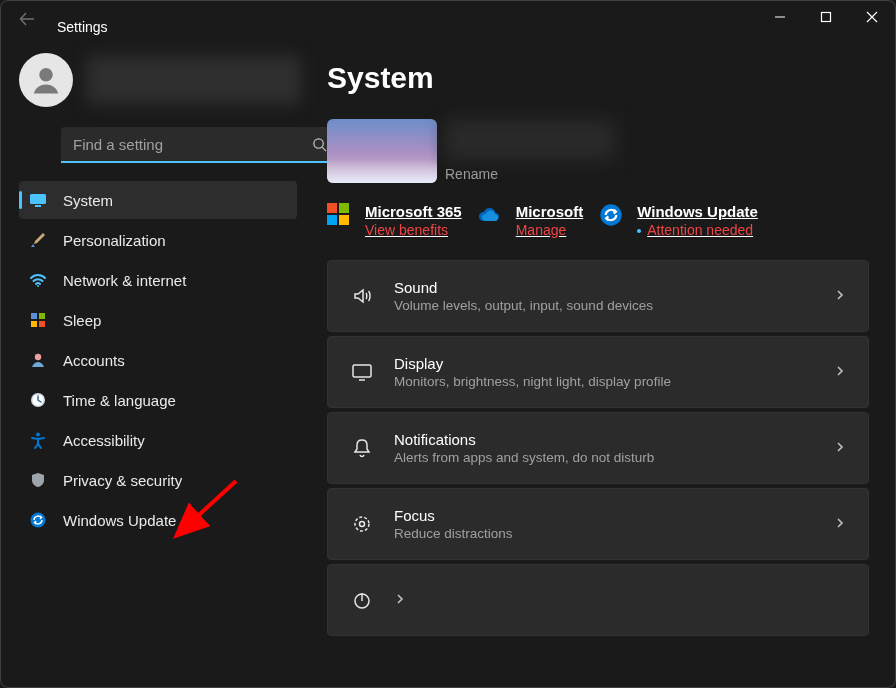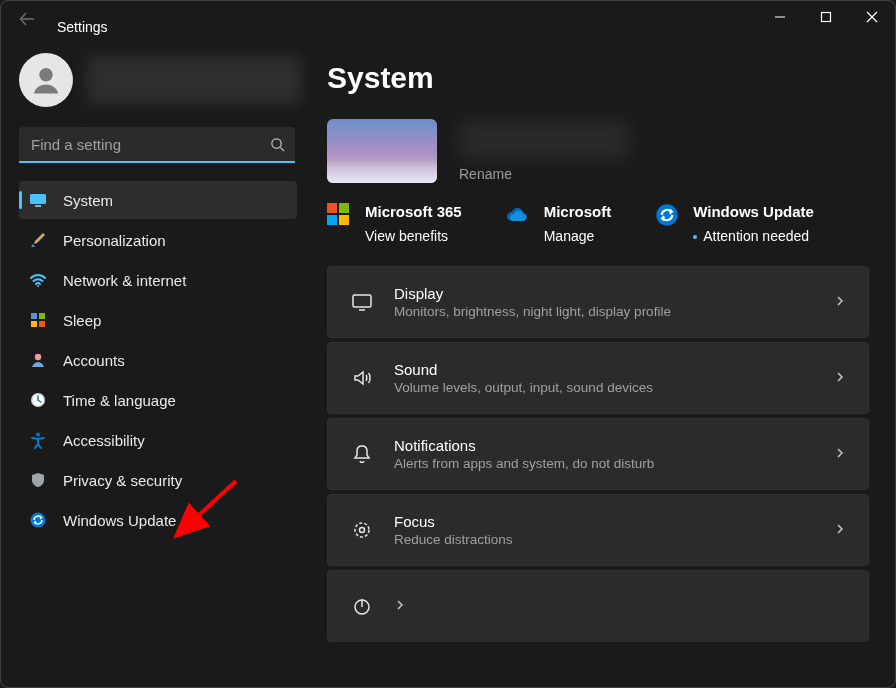--- a/index.html
+++ b/index.html
@@ -75,20 +75,21 @@
   flex: 1;
   filter: blur(8px);
   background: #2f2f2f;
   height: 48px;
   border-radius: 4px;
 }
 .search-wrap {
   width: 276px;
   position: relative;
   margin-bottom: 18px;
+  margin-left: 42px;
 }
 .search-input {
   width: 100%;
   height: 36px;
   background: #2b2b2b;
   border: none;
   border-bottom: 2px solid #4cc2ff;
   color: #c7c7c7;
   padding: 0 36px 0 12px;
   font-size: 15px;
@@ -144,21 +145,21 @@
   overflow: hidden;
 }
 .page-title {
   font-size: 30px;
   font-weight: 600;
   margin-bottom: 24px;
 }
 .device-row {
   display: flex;
   align-items: center;
-  gap: 22px;
+  gap: 8px;
   margin-bottom: 20px;
 }
 .device-img {
   width: 110px;
   height: 64px;
   border-radius: 6px;
   background: linear-gradient(180deg, #6d8ec9 0%, #a890c4 50%, #d9b5c5 100%);
   position: relative;
   overflow: hidden;
 }
@@ -174,41 +175,42 @@
   width: 170px; height: 40px;
   border-radius:4px;
   margin-bottom:6px;
 }
 .rename {
   color: #a0a0a0;
   font-size: 14px;
 }
 .services-row {
   display: flex;
-  gap: 44px;
+  gap: 16px;
   margin-bottom: 22px;
+  text-decoration: underline;
 }
 .service {
   display: flex;
   gap: 12px;
 }
 .service-icon {
   width: 26px;
   height: 26px;
   flex-shrink: 0;
 }
 .service-title {
   font-size: 15px;
   font-weight: 600;
   color: #ffffff;
 }
 .service-sub {
   font-size: 14px;
-  color: #ffffff;
-  margin-top: 8px;
+  color: #ef4444;
+  margin-top: 2px;
 }
 .attn-dot {
   width: 4px; height: 4px; background:#4cc2ff; border-radius:50%;
   display:inline-block; margin-right:6px; vertical-align:middle;
 }
 .card {
   background: #2b2b2b;
   border: 1px solid #323232;
   border-radius: 4px;
   height: 72px;
@@ -432,43 +434,43 @@
         <div>
           <div class="service-title">Windows Update</div>
           <div class="service-sub"><span class="attn-dot"></span><span>Attention needed</span></div>
         </div>
       </div>
     </div>
 
     <div class="card">
       <div class="card-icon">
           <svg width="22" height="22" viewBox="0 0 22 22">
+            <path d="M4 9v4h3l5 4V5L7 9z" fill="none" stroke="#e6e6e6" stroke-width="1.5"></path>
+            <path d="M15 8c1 1 1 5 0 6M17.5 6c2 2 2 8 0 10" stroke="#e6e6e6" stroke-width="1.5" fill="none"></path>
+          </svg>
+        </div>
+      <div class="card-text">
+        <div class="card-title">Sound</div>
+        <div class="card-sub">Volume levels, output, input, sound devices</div>
+      </div>
+      <span class="chevron"><svg width="12" height="12" viewBox="0 0 12 12">
+            <path d="M4 2l4 4-4 4" stroke="#c0c0c0" stroke-width="1.6" fill="none"></path>
+          </svg></span>
+    </div>
+
+    <div class="card">
+      <div class="card-icon">
+          <svg width="22" height="22" viewBox="0 0 22 22">
             <rect x="2" y="4" width="18" height="12" rx="1.5" stroke="#e6e6e6" stroke-width="1.5" fill="none"></rect>
             <path d="M8 19h6" stroke="#e6e6e6" stroke-width="1.5"></path>
           </svg>
         </div>
       <div class="card-text">
         <div class="card-title">Display</div>
         <div class="card-sub">Monitors, brightness, night light, display profile</div>
-      </div>
-      <span class="chevron"><svg width="12" height="12" viewBox="0 0 12 12">
-            <path d="M4 2l4 4-4 4" stroke="#c0c0c0" stroke-width="1.6" fill="none"></path>
-          </svg></span>
-    </div>
-
-    <div class="card">
-      <div class="card-icon">
-          <svg width="22" height="22" viewBox="0 0 22 22">
-            <path d="M4 9v4h3l5 4V5L7 9z" fill="none" stroke="#e6e6e6" stroke-width="1.5"></path>
-            <path d="M15 8c1 1 1 5 0 6M17.5 6c2 2 2 8 0 10" stroke="#e6e6e6" stroke-width="1.5" fill="none"></path>
-          </svg>
-        </div>
-      <div class="card-text">
-        <div class="card-title">Sound</div>
-        <div class="card-sub">Volume levels, output, input, sound devices</div>
       </div>
       <span class="chevron"><svg width="12" height="12" viewBox="0 0 12 12">
             <path d="M4 2l4 4-4 4" stroke="#c0c0c0" stroke-width="1.6" fill="none"></path>
           </svg></span>
     </div>
 
     <div class="card">
       <div class="card-icon">
           <svg width="22" height="22" viewBox="0 0 22 22">
             <path d="M11 3c3 0 5 2 5 5v4l2 3H4l2-3V8c0-3 2-5 5-5z" stroke="#e6e6e6" stroke-width="1.5" fill="none"></path>

